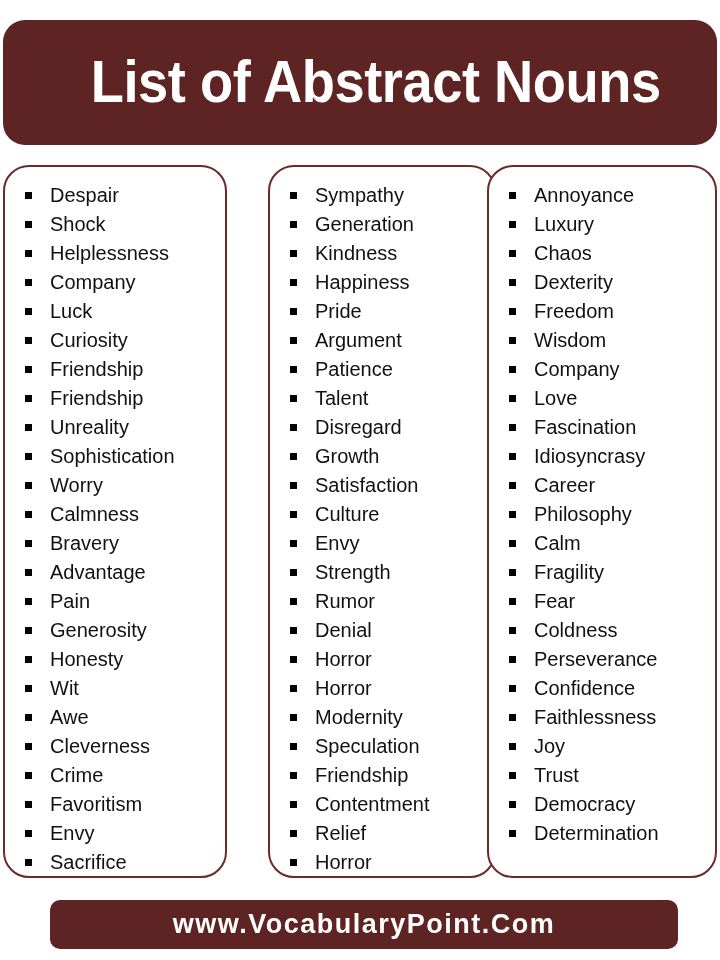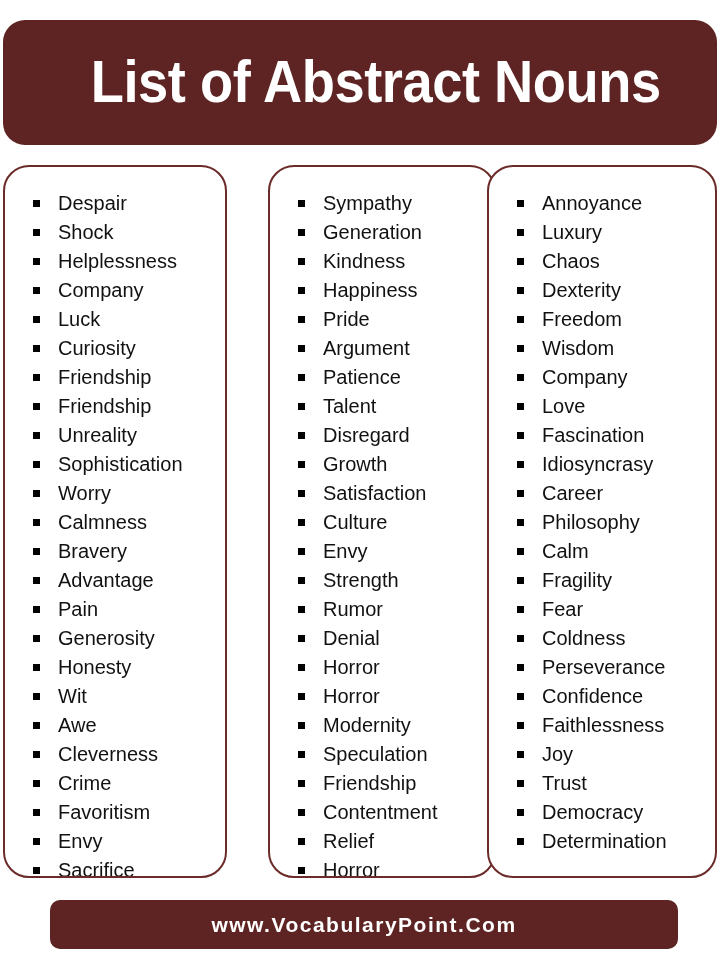--- a/index.html
+++ b/index.html
@@ -69,21 +69,21 @@
     background: #ffffff;
     padding-top: 14px;
     overflow: hidden;
   }
   .card-1 { left: 3px;   width: 224px; }
   .card-2 { left: 268px; width: 228px; }
   .card-3 { left: 487px; width: 230px; }
 
   .word-list {
     list-style: none;
-    margin: 8px;
+    margin: 0;
     padding: 0 0 0 20px;
   }
   .word-item {
     display: flex;
     align-items: center;
     height: 29px;
     line-height: 29px;
   }
   .bullet {
     display: inline-block;
@@ -111,21 +111,21 @@
     background: #5E2423;
     border-radius: 10px;
     display: flex;
     align-items: center;
     justify-content: center;
     box-sizing: border-box;
   }
   .footer-text {
     color: #ffffff;
     font-family: "Liberation Sans Narrow", "Liberation Sans", "DejaVu Sans", sans-serif;
-    font-size: 21px;
+    font-size: 27px;
     font-weight: bold;
     letter-spacing: 1.5px;
     white-space: nowrap;
     line-height: 1;
   }
 </style>
 </head>
 <body>
 
 <div class="page">

